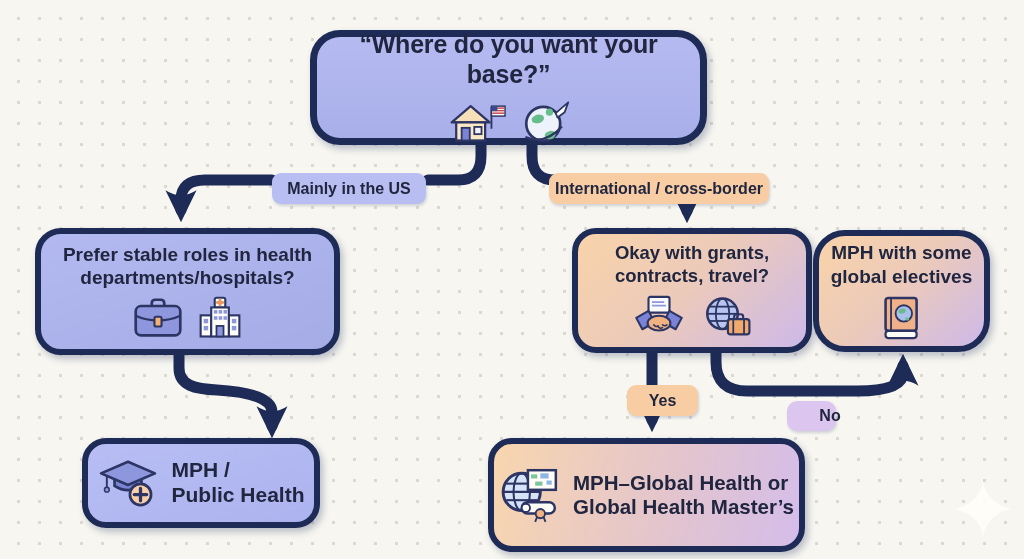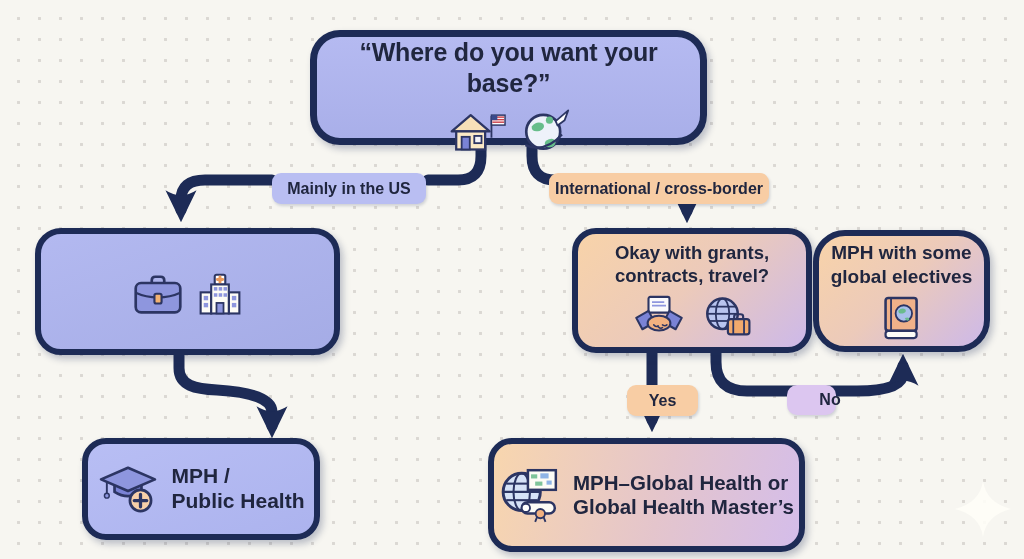--- a/index.html
+++ b/index.html
@@ -18,49 +18,49 @@
   .box{
     position:absolute;z-index:2;box-sizing:border-box;
     border:6px solid #1d2b56;border-radius:26px;
     box-shadow:3px 4px 7px rgba(29,43,86,.28);
     display:flex;flex-direction:column;align-items:center;justify-content:center;
     text-align:center;
   }
   .box .q-text{font-weight:bold;white-space:pre-line;line-height:1.22;}
   .icon-row{display:flex;align-items:center;justify-content:center;gap:14px;margin-top:7px;}
   .root-box{left:310px;top:30px;width:397px;height:115px;border-width:7px;border-radius:30px;
-    background:linear-gradient(180deg,#b5baf1 0%,#a9afe9 100%);justify-content:space-between;}
+    background:linear-gradient(180deg,#b5baf1 0%,#a9afe9 100%);}
   .root-box .q-text{font-size:25px;letter-spacing:-.2px;}
   .usq-box{left:35px;top:228px;width:305px;height:127px;
     background:linear-gradient(160deg,#b3b9f0 0%,#a5ace6 100%);}
   .usq-box .q-text{font-size:19px;}
   .intlq-box{left:572px;top:228px;width:240px;height:125px;border-radius:24px;
     background:linear-gradient(135deg,#f8d3a9 0%,#eccaba 48%,#cdb9e9 100%);}
   .intlq-box .q-text{font-size:18.5px;}
   .elect-box{left:813px;top:230px;width:177px;height:122px;border-radius:32px;
     background:linear-gradient(135deg,#f8d3a9 0%,#eccaba 48%,#cdb9e9 100%);}
   .elect-box .q-text{font-size:19px;}
   .result-box{flex-direction:row;gap:12px;text-align:left;border-radius:24px;}
   .result-box .r-text{font-weight:bold;white-space:pre-line;line-height:1.18;font-size:21px;}
-  .usr-box{left:82px;top:438px;width:238px;height:102px;
+  .usr-box{left:82px;top:438px;width:238px;height:90px;
     background:linear-gradient(160deg,#b8bef4 0%,#acb3ee 100%);}
   .glr-box{left:488px;top:438px;width:317px;height:114px;
     background:linear-gradient(105deg,#f8d6ae 0%,#e4c5cc 55%,#d4bdea 100%);}
   .glr-box .r-text{font-size:20.5px;}
   .pill{
     position:absolute;z-index:3;box-sizing:border-box;
     border-radius:9px;font-weight:bold;font-size:16px;color:#20263f;
     display:flex;align-items:center;justify-content:center;
     box-shadow:1px 2px 3px rgba(29,43,86,.18);
     margin-top:8px;
   }
   .pill-us{left:272px;top:165px;width:154px;height:31px;background:#b9bef2;}
   .pill-intl{left:549px;top:165px;width:220px;height:31px;background:#f8cda4;}
   .pill-yes{left:627px;top:377px;width:71px;height:31px;background:#f8cda4;}
-  .pill-no{left:787px;top:377px;width:49px;height:30px;background:#dcc6f0;border-radius:10px;padding-left:37px;}
+  .pill-no{left:787px;top:393px;width:49px;height:30px;background:#dcc6f0;border-radius:10px;padding-left:37px;}
   .sparkle{position:absolute;z-index:2;left:952px;top:478px;width:62px;height:62px;opacity:.9;}
   svg{display:block;}
 </style>
 </head>
 <body>
 
 <div id="canvas">
 
   <svg class="arrows" viewBox="0 0 1024 559">
     <defs>
@@ -106,20 +106,22 @@
           <path d="M40 18 L54 6 L50 17 L42 23 Z" fill="#ffffff" stroke="#2c3563" stroke-width="2" stroke-linejoin="round"></path>
         </svg>
       </span>
     </div>
   </div>
 
   <div class="pill pill-us">Mainly in the US</div>
   <div class="pill pill-intl">International / cross-border</div>
 
   <div class="box usq-box">
+    <div class="q-text">Prefer stable roles in health
+departments/hospitals?</div>
     <div class="icon-row">
       <span>
         <svg width="50" height="41" viewBox="0 0 56 46">
           <path d="M21 10 V6 q0 -4 4 -4 h6 q4 0 4 4 v4" fill="none" stroke="#2c3563" stroke-width="3"></path>
           <rect x="3" y="9" width="50" height="33" rx="6" fill="#8e96de" stroke="#2c3563" stroke-width="3"></rect>
           <path d="M3 20 C 18 27 38 27 53 20" fill="none" stroke="#2c3563" stroke-width="2.4"></path>
           <rect x="24" y="21" width="8" height="11" rx="2" fill="#f2b271" stroke="#2c3563" stroke-width="2.4"></rect>
         </svg>
       </span>
       <span>

